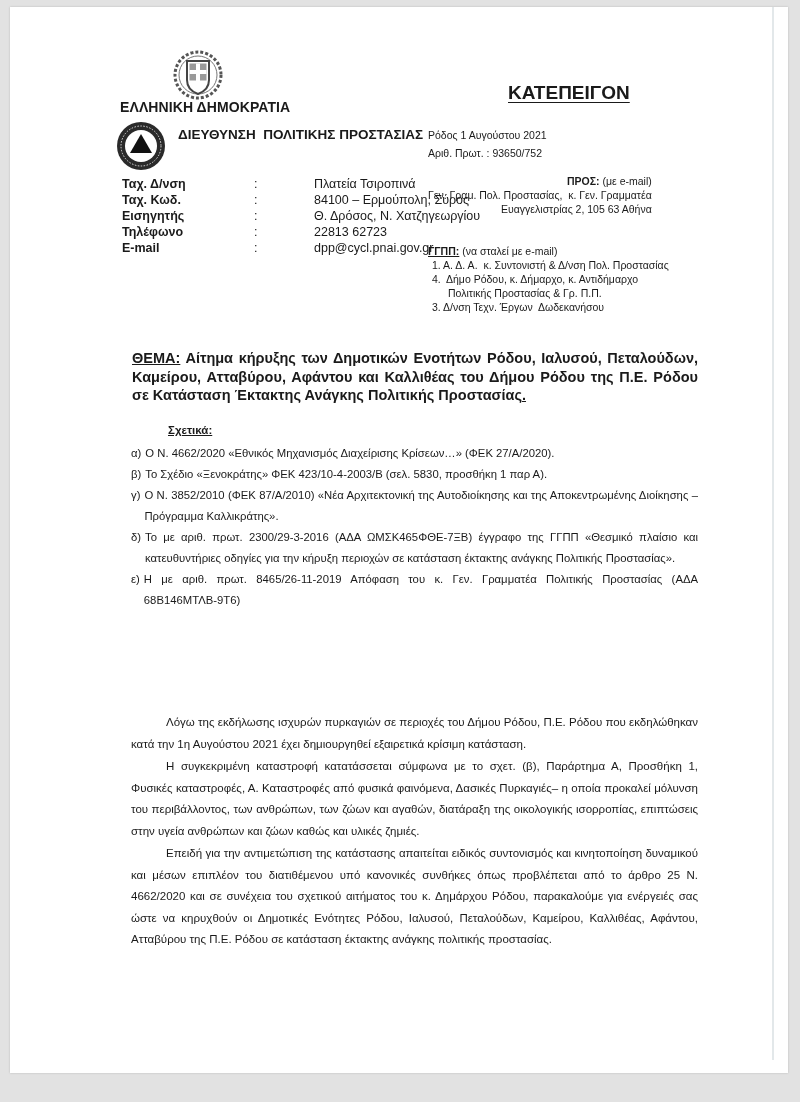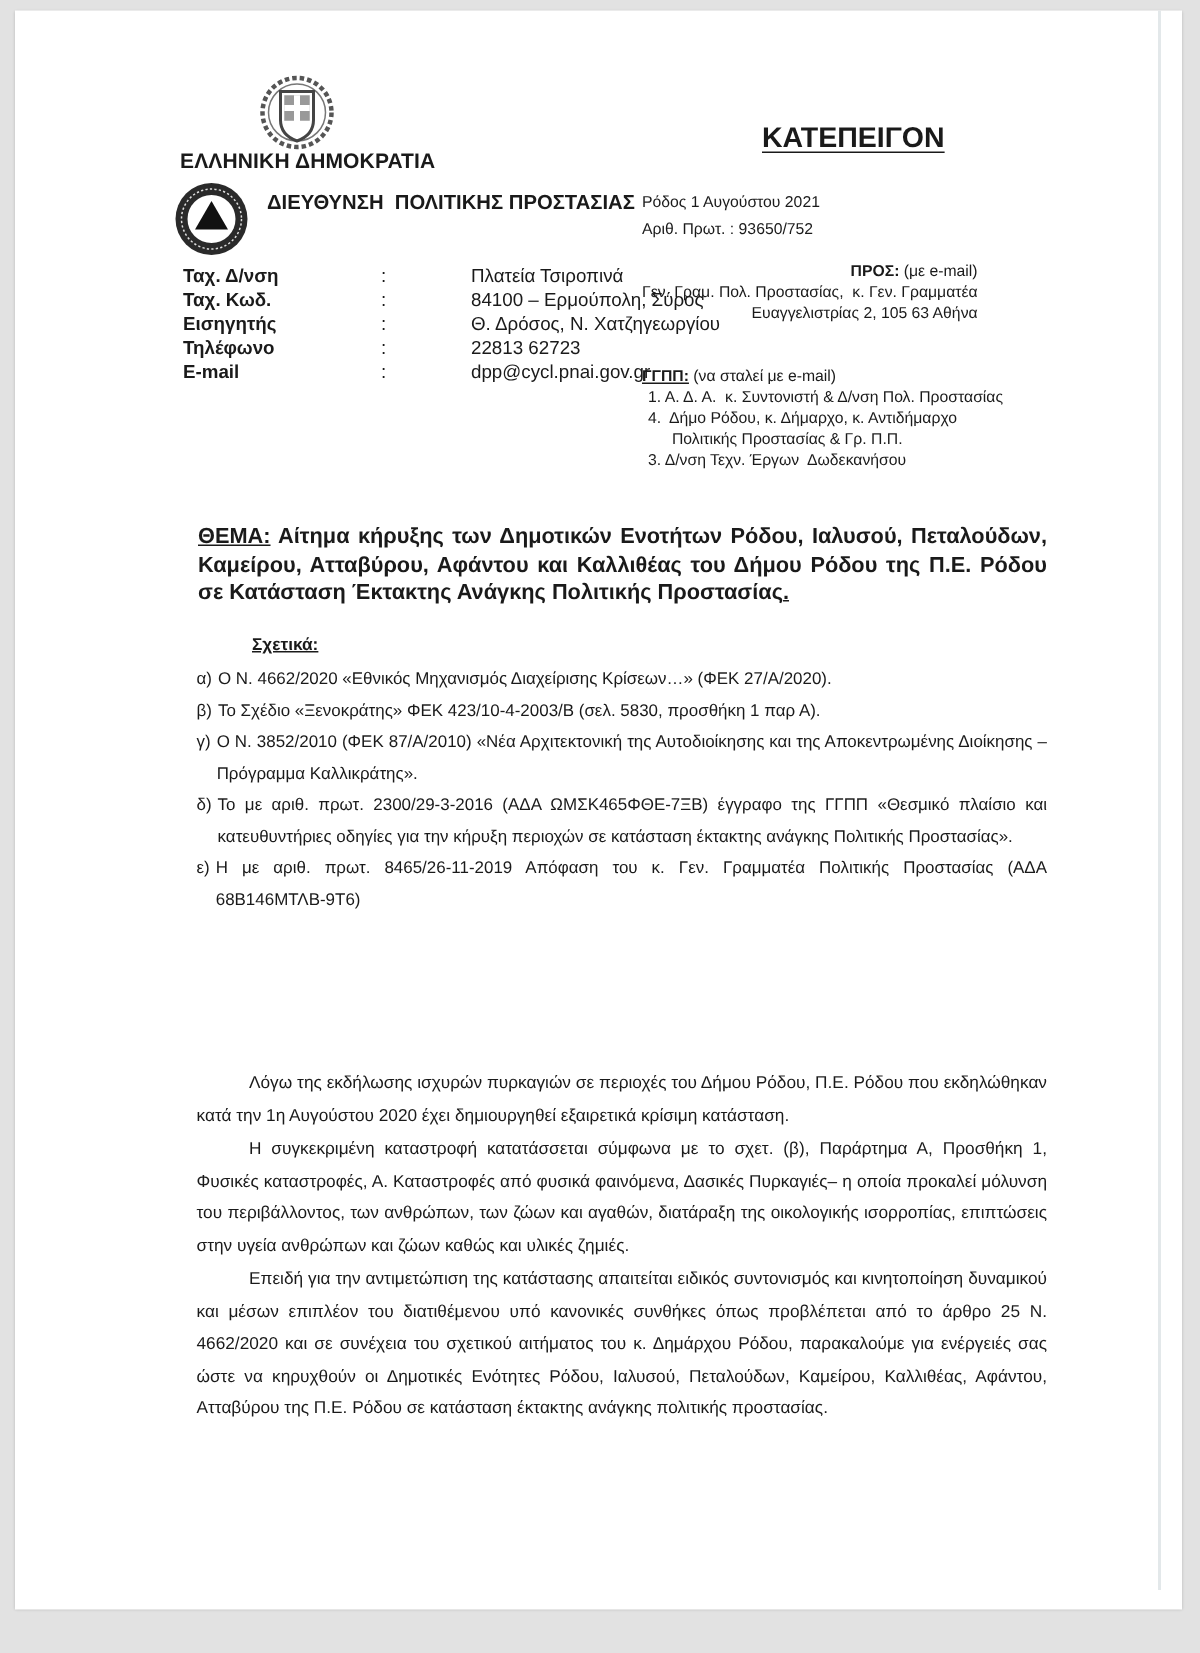--- a/index.html
+++ b/index.html
@@ -138,16 +138,16 @@
       <span class="mark">δ)</span>
       <span class="txt">Το με αριθ. πρωτ. 2300/29-3-2016 (ΑΔΑ ΩΜΣΚ465ΦΘΕ-7ΞΒ) έγγραφο της ΓΓΠΠ «Θεσμικό πλαίσιο και κατευθυντήριες οδηγίες για την κήρυξη περιοχών σε κατάσταση έκτακτης ανάγκης Πολιτικής Προστασίας».</span>
     </div>
   <div class="ref">
       <span class="mark">ε)</span>
       <span class="txt">Η με αριθ. πρωτ. 8465/26-11-2019 Απόφαση του κ. Γεν. Γραμματέα Πολιτικής Προστασίας (ΑΔΑ 68Β146ΜΤΛΒ-9Τ6)</span>
     </div>
 </div>
 
 <div class="abs body">
-  <p class="para">Λόγω της εκδήλωσης ισχυρών πυρκαγιών σε περιοχές του Δήμου Ρόδου, Π.Ε. Ρόδου που εκδηλώθηκαν κατά την 1η Αυγούστου 2020 έχει δημιουργηθεί εξαιρετικά κρίσιμη κατάσταση.</p>
+  <p class="para">Λόγω της εκδήλωσης ισχυρών πυρκαγιών σε περιοχές του Δήμου Ρόδου, Π.Ε. Ρόδου που εκδηλώθηκαν κατά την 1η Αυγούστου 2021 έχει δημιουργηθεί εξαιρετικά κρίσιμη κατάσταση.</p>
   <p class="para">Η συγκεκριμένη καταστροφή κατατάσσεται σύμφωνα με το σχετ. (β), Παράρτημα Α, Προσθήκη 1, Φυσικές καταστροφές, Α. Καταστροφές από φυσικά φαινόμενα, Δασικές Πυρκαγιές– η οποία προκαλεί μόλυνση του περιβάλλοντος, των ανθρώπων, των ζώων και αγαθών, διατάραξη της οικολογικής ισορροπίας, επιπτώσεις στην υγεία ανθρώπων και ζώων καθώς και υλικές ζημιές.</p>
   <p class="para">Επειδή για την αντιμετώπιση της κατάστασης απαιτείται ειδικός συντονισμός και κινητοποίηση δυναμικού και μέσων επιπλέον του διατιθέμενου υπό κανονικές συνθήκες όπως προβλέπεται από το άρθρο 25 Ν. 4662/2020 και σε συνέχεια του σχετικού αιτήματος του κ. Δημάρχου Ρόδου, παρακαλούμε για ενέργειές σας ώστε να κηρυχθούν οι Δημοτικές Ενότητες Ρόδου, Ιαλυσού, Πεταλούδων, Καμείρου, Καλλιθέας, Αφάντου, Ατταβύρου της Π.Ε. Ρόδου σε κατάσταση έκτακτης ανάγκης πολιτικής προστασίας.</p>
 </div>
 
 </body></html>

